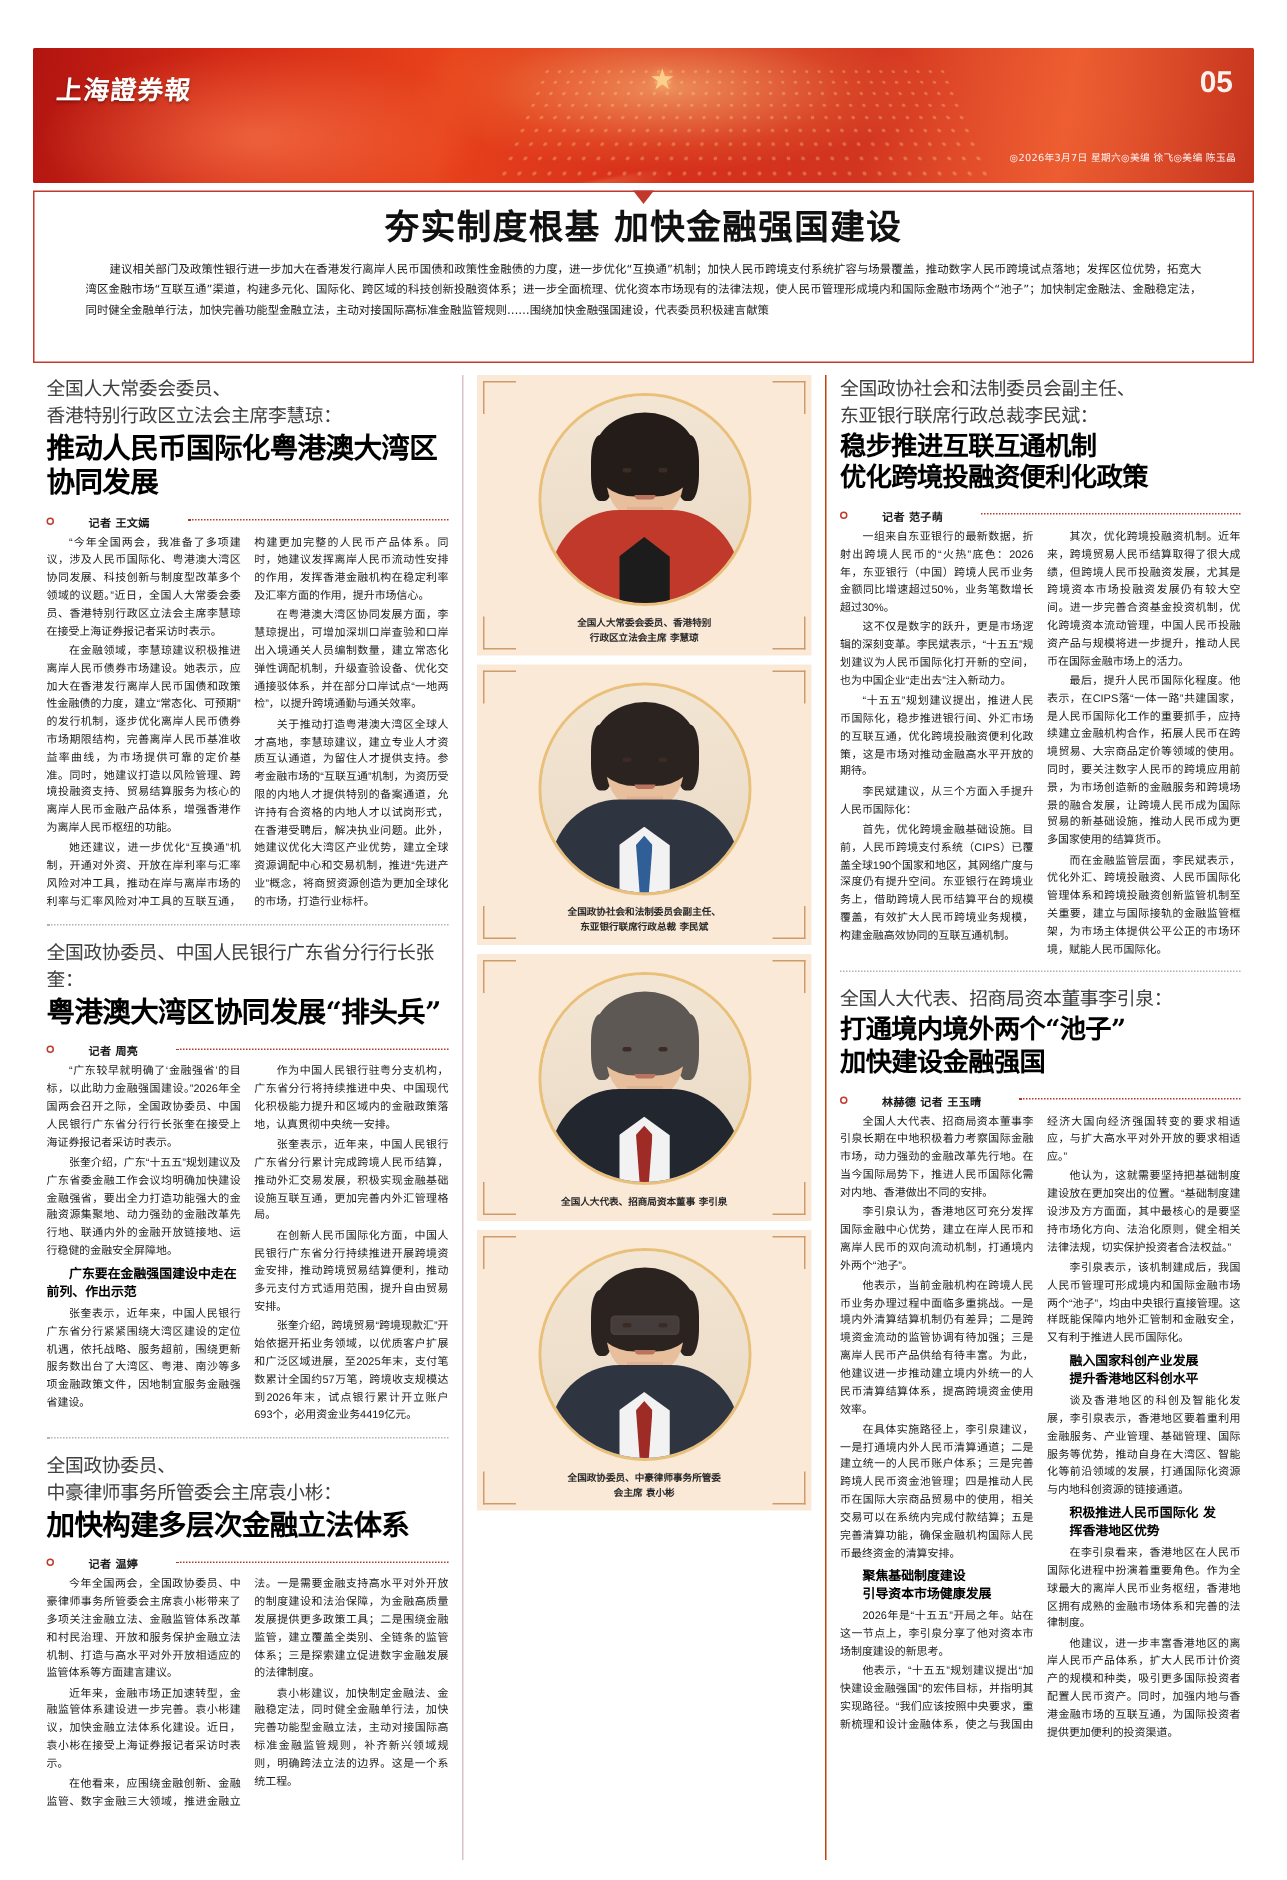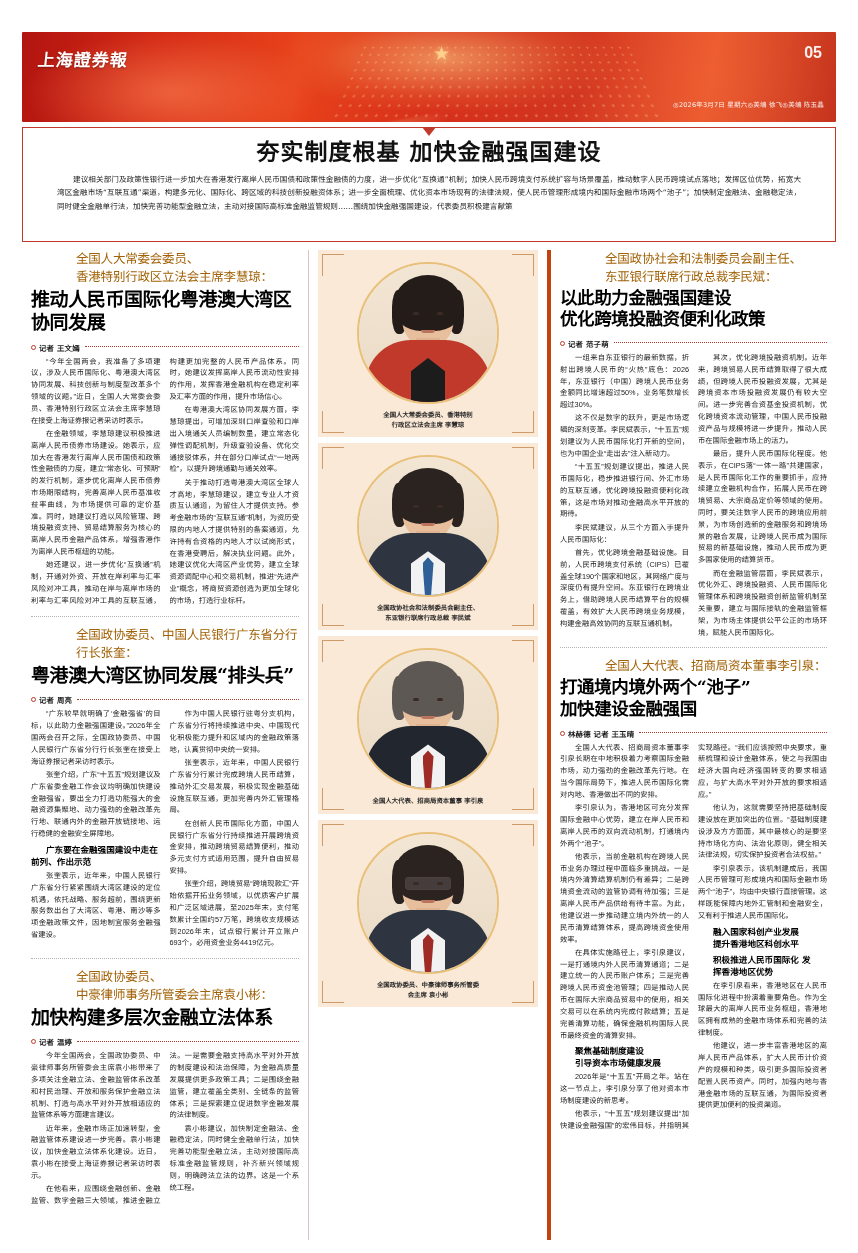--- a/index.html
+++ b/index.html
@@ -62,21 +62,21 @@
   .mh-logo {
     position: absolute; left: 16px; top: 14px;
     font-family: "DejaVu Serif", "Liberation Serif", serif;
     font-size: 17px; font-weight: 700; color: #fff;
     letter-spacing: 1px;
     transform: skewX(-6deg);
     text-shadow: 0 1px 2px rgba(0,0,0,0.35);
   }
   .mh-pagenum {
     position: absolute; right: 14px; top: 12px;
-    font-size: 16px; font-weight: 700; color: rgba(255,255,255,0.92);
+    font-size: 20px; font-weight: 700; color: rgba(255,255,255,0.92);
     font-family: "Liberation Sans", sans-serif;
   }
   .mh-title {
     position: absolute; left: 0; right: 0; top: 17px;
     text-align: center;
     font-family: "DejaVu Serif", "Liberation Serif", serif;
     font-size: 37px; font-weight: 700; color: #fff;
     letter-spacing: 2px;
     text-shadow: 0 2px 3px rgba(110,10,5,0.75), 0 0 10px rgba(255,170,100,0.35);
   }
@@ -132,51 +132,51 @@
     position: absolute;
     left: 22px; top: 250px; width: 814px; height: 990px;
     display: flex;
     gap: 0;
   }
   .col {
     position: relative;
     padding: 0 9px;
   }
   .col-left  { width: 287px; border-right: 1px solid #d8c4c4; }
-  .col-mid   { width: 242px; border-right: 4px solid #c2410c; }
+  .col-mid   { width: 242px; border-right: 1px solid #c2410c; }
   .col-right { width: 285px; }
 
   
   .article { margin-bottom: 8px; }
 
   .kicker {
     font-family: "DejaVu Serif", "Liberation Serif", serif;
     font-size: 12.5px;
     line-height: 1.42;
-    color: #a16207;
+    color: #404040;
     font-weight: 400;
     letter-spacing: -0.2px;
-    margin-left: 45px;
   }
   .headline {
     font-family: "DejaVu Serif", "Liberation Serif", serif;
     font-size: 19px;
     font-weight: 700;
     color: #000;
     line-height: 1.24;
     letter-spacing: -0.4px;
     margin-top: 2px;
   }
   .headline.sm { font-size: 17.5px; }
 
   .byline-row {
     display: flex;
     align-items: center;
     margin-top: 7px;
     margin-bottom: 3px;
+    gap: 20px;
   }
   .byline {
     font-size: 7.4px;
     font-weight: 700;
     color: #1a1a1a;
     white-space: nowrap;
     margin-right: 5px;
     letter-spacing: 0.2px;
   }
   .byline-dot {
@@ -540,21 +540,21 @@
     </div>
 
     <div class="col col-right">
 
       <div class="article">
         <div class="kicker">
           <div>全国政协社会和法制委员会副主任、</div>
           <div>东亚银行联席行政总裁李民斌：</div>
         </div>
         <div class="headline sm">
-          <div>以此助力金融强国建设</div>
+          <div>稳步推进互联互通机制</div>
           <div>优化跨境投融资便利化政策</div>
         </div>
         <div class="byline-row">
           <span class="byline-dot"></span>
           <span class="byline">记者 范子萌</span>
           <span class="byline-rule"></span>
         </div>
         <div class="body-cols">
           <p>一组来自东亚银行的最新数据，折射出跨境人民币的“火热”底色：2026年，东亚银行（中国）跨境人民币业务金额同比增速超过50%，业务笔数增长超过30%。</p>
           <p>这不仅是数字的跃升，更是市场逻辑的深刻变革。李民斌表示，“十五五”规划建议为人民币国际化打开新的空间，也为中国企业“走出去”注入新动力。</p>
@@ -594,20 +594,21 @@
           </div>
           <p>2026年是“十五五”开局之年。站在这一节点上，李引泉分享了他对资本市场制度建设的新思考。</p>
           <p>他表示，“十五五”规划建议提出“加快建设金融强国”的宏伟目标，并指明其实现路径。“我们应该按照中央要求，重新梳理和设计金融体系，使之与我国由经济大国向经济强国转变的要求相适应，与扩大高水平对外开放的要求相适应。”</p>
           <p>他认为，这就需要坚持把基础制度建设放在更加突出的位置。“基础制度建设涉及方方面面，其中最核心的是要坚持市场化方向、法治化原则，健全相关法律法规，切实保护投资者合法权益。”</p>
           <p>李引泉表示，该机制建成后，我国人民币管理可形成境内和国际金融市场两个“池子”，均由中央银行直接管理。这样既能保障内地外汇管制和金融安全，又有利于推进人民币国际化。</p>
 
           <div class="subhead">
             <div>融入国家科创产业发展</div>
             <div>提升香港地区科创水平</div>
           </div>
+          <p>谈及香港地区的科创及智能化发展，李引泉表示，香港地区要着重利用金融服务、产业管理、基础管理、国际服务等优势，推动自身在大湾区、智能化等前沿领域的发展，打通国际化资源与内地科创资源的链接通道。</p>
 
           <div class="subhead">
             <div>积极推进人民币国际化  发</div>
             <div>挥香港地区优势</div>
           </div>
           <p>在李引泉看来，香港地区在人民币国际化进程中扮演着重要角色。作为全球最大的离岸人民币业务枢纽，香港地区拥有成熟的金融市场体系和完善的法律制度。</p>
           <p>他建议，进一步丰富香港地区的离岸人民币产品体系，扩大人民币计价资产的规模和种类，吸引更多国际投资者配置人民币资产。同时，加强内地与香港金融市场的互联互通，为国际投资者提供更加便利的投资渠道。</p>
         </div>
       </div>
 

